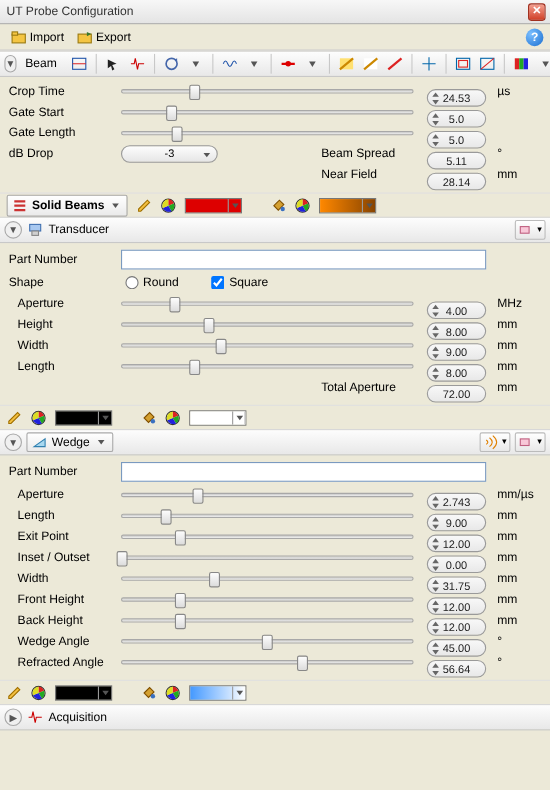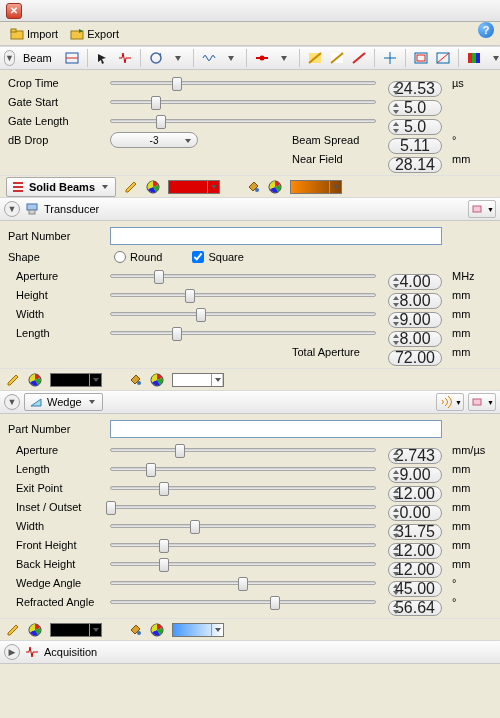--- a/index.html
+++ b/index.html
@@ -24,21 +24,21 @@
     width: 16px; height: 16px;
     background: linear-gradient(#f4a090,#d04028);
     border: 1px solid #a03020;
     border-radius: 3px;
     color: #fff; font-weight: bold;
     display: flex; align-items: center; justify-content: center;
     font-size: 10px; line-height: 1;
   }
   .toolbar {
     height: 24px;
-    display: flex; 
+    display: flex; align-items: center;
     padding: 0 6px; gap: 4px;
     border-bottom: 1px solid #ccc;
   }
   .toolbar .spacer { flex: 1; }
   .tbtn {
     display: inline-flex; align-items: center; gap: 3px;
     padding: 1px 3px;
     border: 1px solid transparent;
     border-radius: 2px;
   }
@@ -87,23 +87,23 @@
   .slider .thumb {
     position:absolute; top:-5px; width:10px; height:14px;
     background: linear-gradient(#fdfdfd,#dcdcdc);
     border:1px solid #888; border-radius:2px;
     transform: translateX(-5px);
   }
   .spin {
     width:54px; height:16px;
     background: linear-gradient(#f8f8f8,#e8e8e8);
     border:1px solid #9a9a9a; border-radius:8px;
-    display:flex; align-items:center; justify-content:center;
+    display:flex; align-items:flex-end; justify-content:center;
     position:relative;
-    font-size:16px; color:#222;margin-top:12px;
+    font-size:10px; color:#222;margin-top:12px;
   }
   .spin::before, .spin::after {
     content:''; position:absolute; top:3px; width:0;height:0;
     border-left:3px solid transparent; border-right:3px solid transparent;
   }
   .spin::before { left:4px; border-bottom:4px solid #666; top:2px; }
   .spin::after  { left:4px; border-top:4px solid #666; top:9px; }
   .spin.noarrow::before, .spin.noarrow::after { display:none; }
   .unit { width:44px; padding-left:4px; }
   .combo {
@@ -143,20 +143,21 @@
   .beams-combo .dd::after{content:'';border-left:3px solid transparent;border-right:3px solid transparent;border-top:4px solid #555;}
 
 
   
   .folder{fill:#f4c542;stroke:#9a7a10;}
 </style>
 </head>
 <body>
 
 <div class="titlebar">
+  <span class="title">UT Probe Configuration</span>
   <div class="close-btn">✕</div>
 </div>
 
 <div class="toolbar">
   <span class="tbtn">
     <svg class="icon-sq">
         <rect x="1" y="4" width="12" height="8" class="folder" stroke-width="1"></rect>
         <rect x="1" y="2" width="5" height="3" class="folder" stroke-width="1"></rect>
       </svg>
     <span>Import</span>

